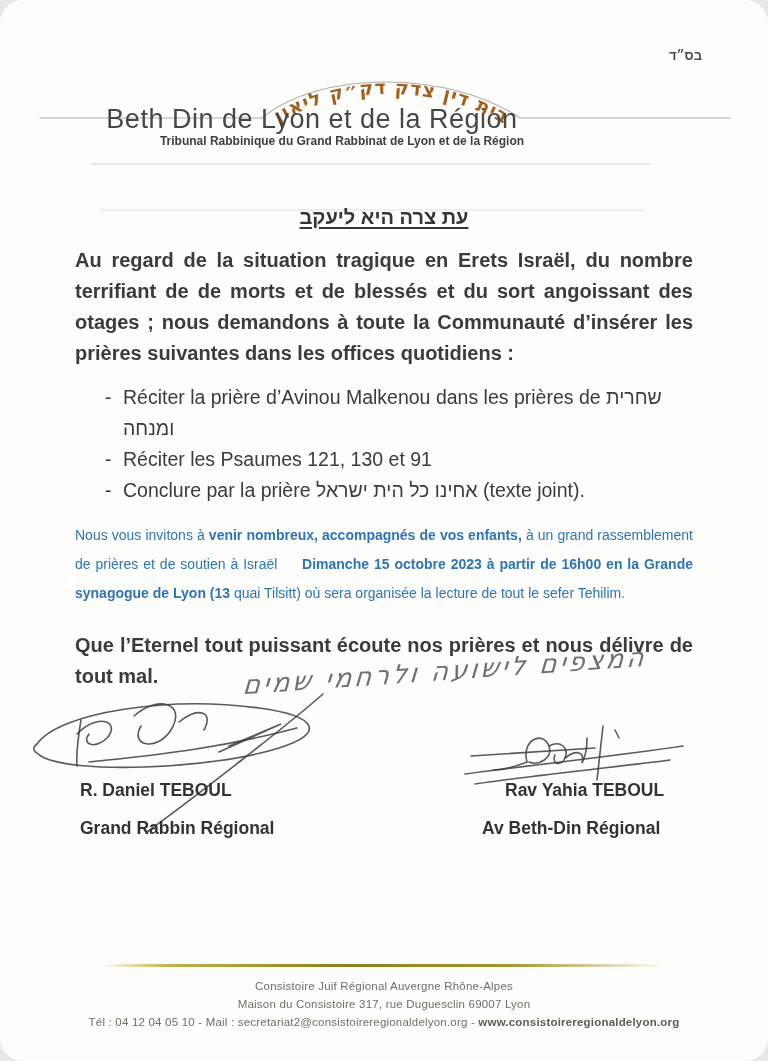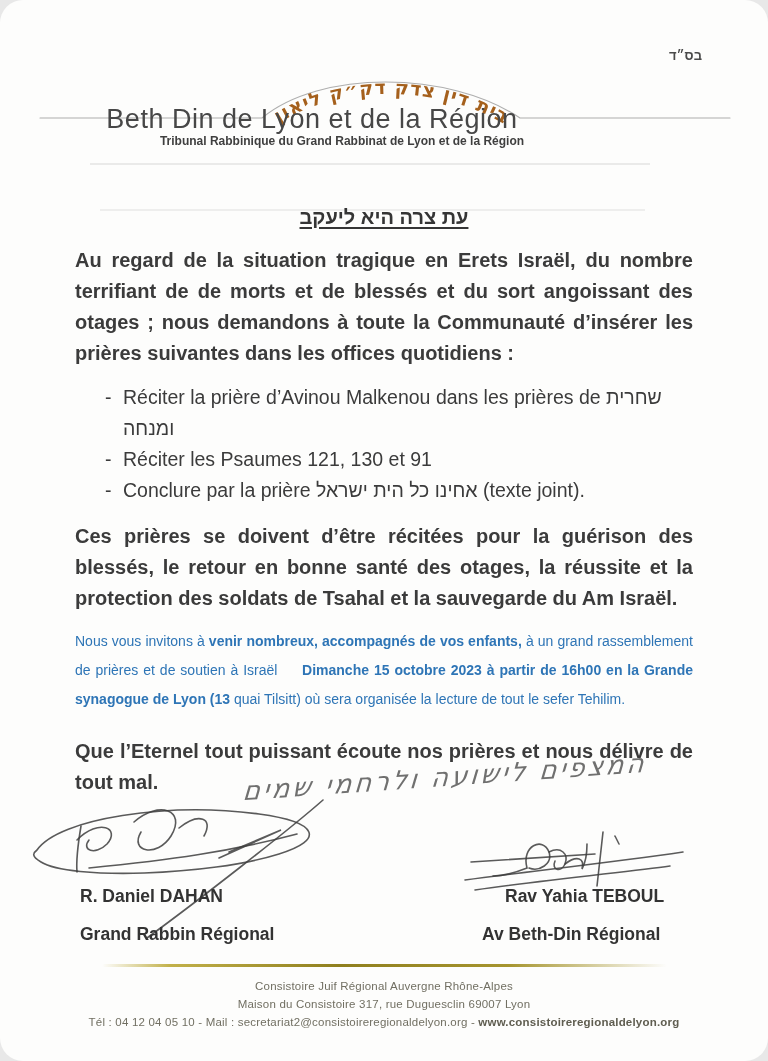--- a/index.html
+++ b/index.html
@@ -123,21 +123,20 @@
     <h2 class="heb-title"><span>עת צרה היא ליעקב</span></h2>
 
     <p class="para normalweight">Au regard de la situation tragique en Erets Israël, du nombre terrifiant de de morts et de blessés et du sort angoissant des otages ; nous demandons à toute la Communauté d’insérer les prières suivantes dans les offices quotidiens :</p>
 
     <ul class="bullets">
       <li>Réciter la prière d’Avinou Malkenou dans les prières de שחרית ומנחה</li>
       <li>Réciter les Psaumes 121, 130 et 91</li>
       <li>Conclure par la prière אחינו כל הית ישראל (texte joint).</li>
     </ul>
 
-    <p class="para">Ces prières se doivent d’être récitées pour la guérison des blessés, le retour en bonne santé des otages, la réussite et la protection des soldats de Tsahal et la sauvegarde du Am Israël.</p>
 
     <p class="blue-para"><span>Nous vous invitons à </span><span class="b">venir nombreux, accompagnés de vos enfants,</span><span> à un grand rassemblement de prières et de soutien à Israël&nbsp;&nbsp;&nbsp;&nbsp; </span><span class="b">Dimanche 15 octobre 2023 à partir de 16h00 en la Grande synagogue de Lyon (13</span><span> quai Tilsitt) où sera organisée la lecture de tout le sefer Tehilim.</span></p>
 
 
     <div class="closing-wrap">
       <p class="para closing">Que l’Eternel tout puissant écoute nos prières et nous délivre de tout mal.</p>
       <div class="handwriting">המצפים לישועה ולרחמי שמים</div>
     </div>
 
     <div class="sig-block">
@@ -157,21 +156,21 @@
         <path d="M8,34 L132,26"></path>
         <path d="M30,48 C42,48 54,44 64,40 C58,18 80,8 86,24 C90,36 76,44 66,40"></path>
         <path d="M86,24 C98,18 106,26 102,36 C98,45 88,42 92,33"></path>
         <path d="M102,36 C114,27 122,30 119,41 C124,32 124,22 124,16"></path>
         <path d="M140,4 L134,58"></path>
         <path d="M152,8 L156,16"></path>
         <path d="M2,52 C62,44 152,34 220,24"></path>
         <path d="M12,62 C82,52 162,44 207,38"></path>
       </svg>
 
-      <div class="sig-name name-left">R. Daniel DAHAN</div>
+      <div class="sig-name name-left">R. Daniel TEBOUL</div>
       <div class="sig-name name-right">Rav Yahia TEBOUL</div>
       <div class="sig-title title-left">Grand Rabbin Régional</div>
       <div class="sig-title title-right">Av Beth-Din Régional</div>
     </div>
   </div>
 
   <div class="footer">
     <div class="footer-line"></div>
     <div class="footer-text">Consistoire Juif Régional Auvergne Rhône-Alpes</div>
     <div class="footer-text">Maison du Consistoire 317, rue Duguesclin 69007 Lyon</div>

